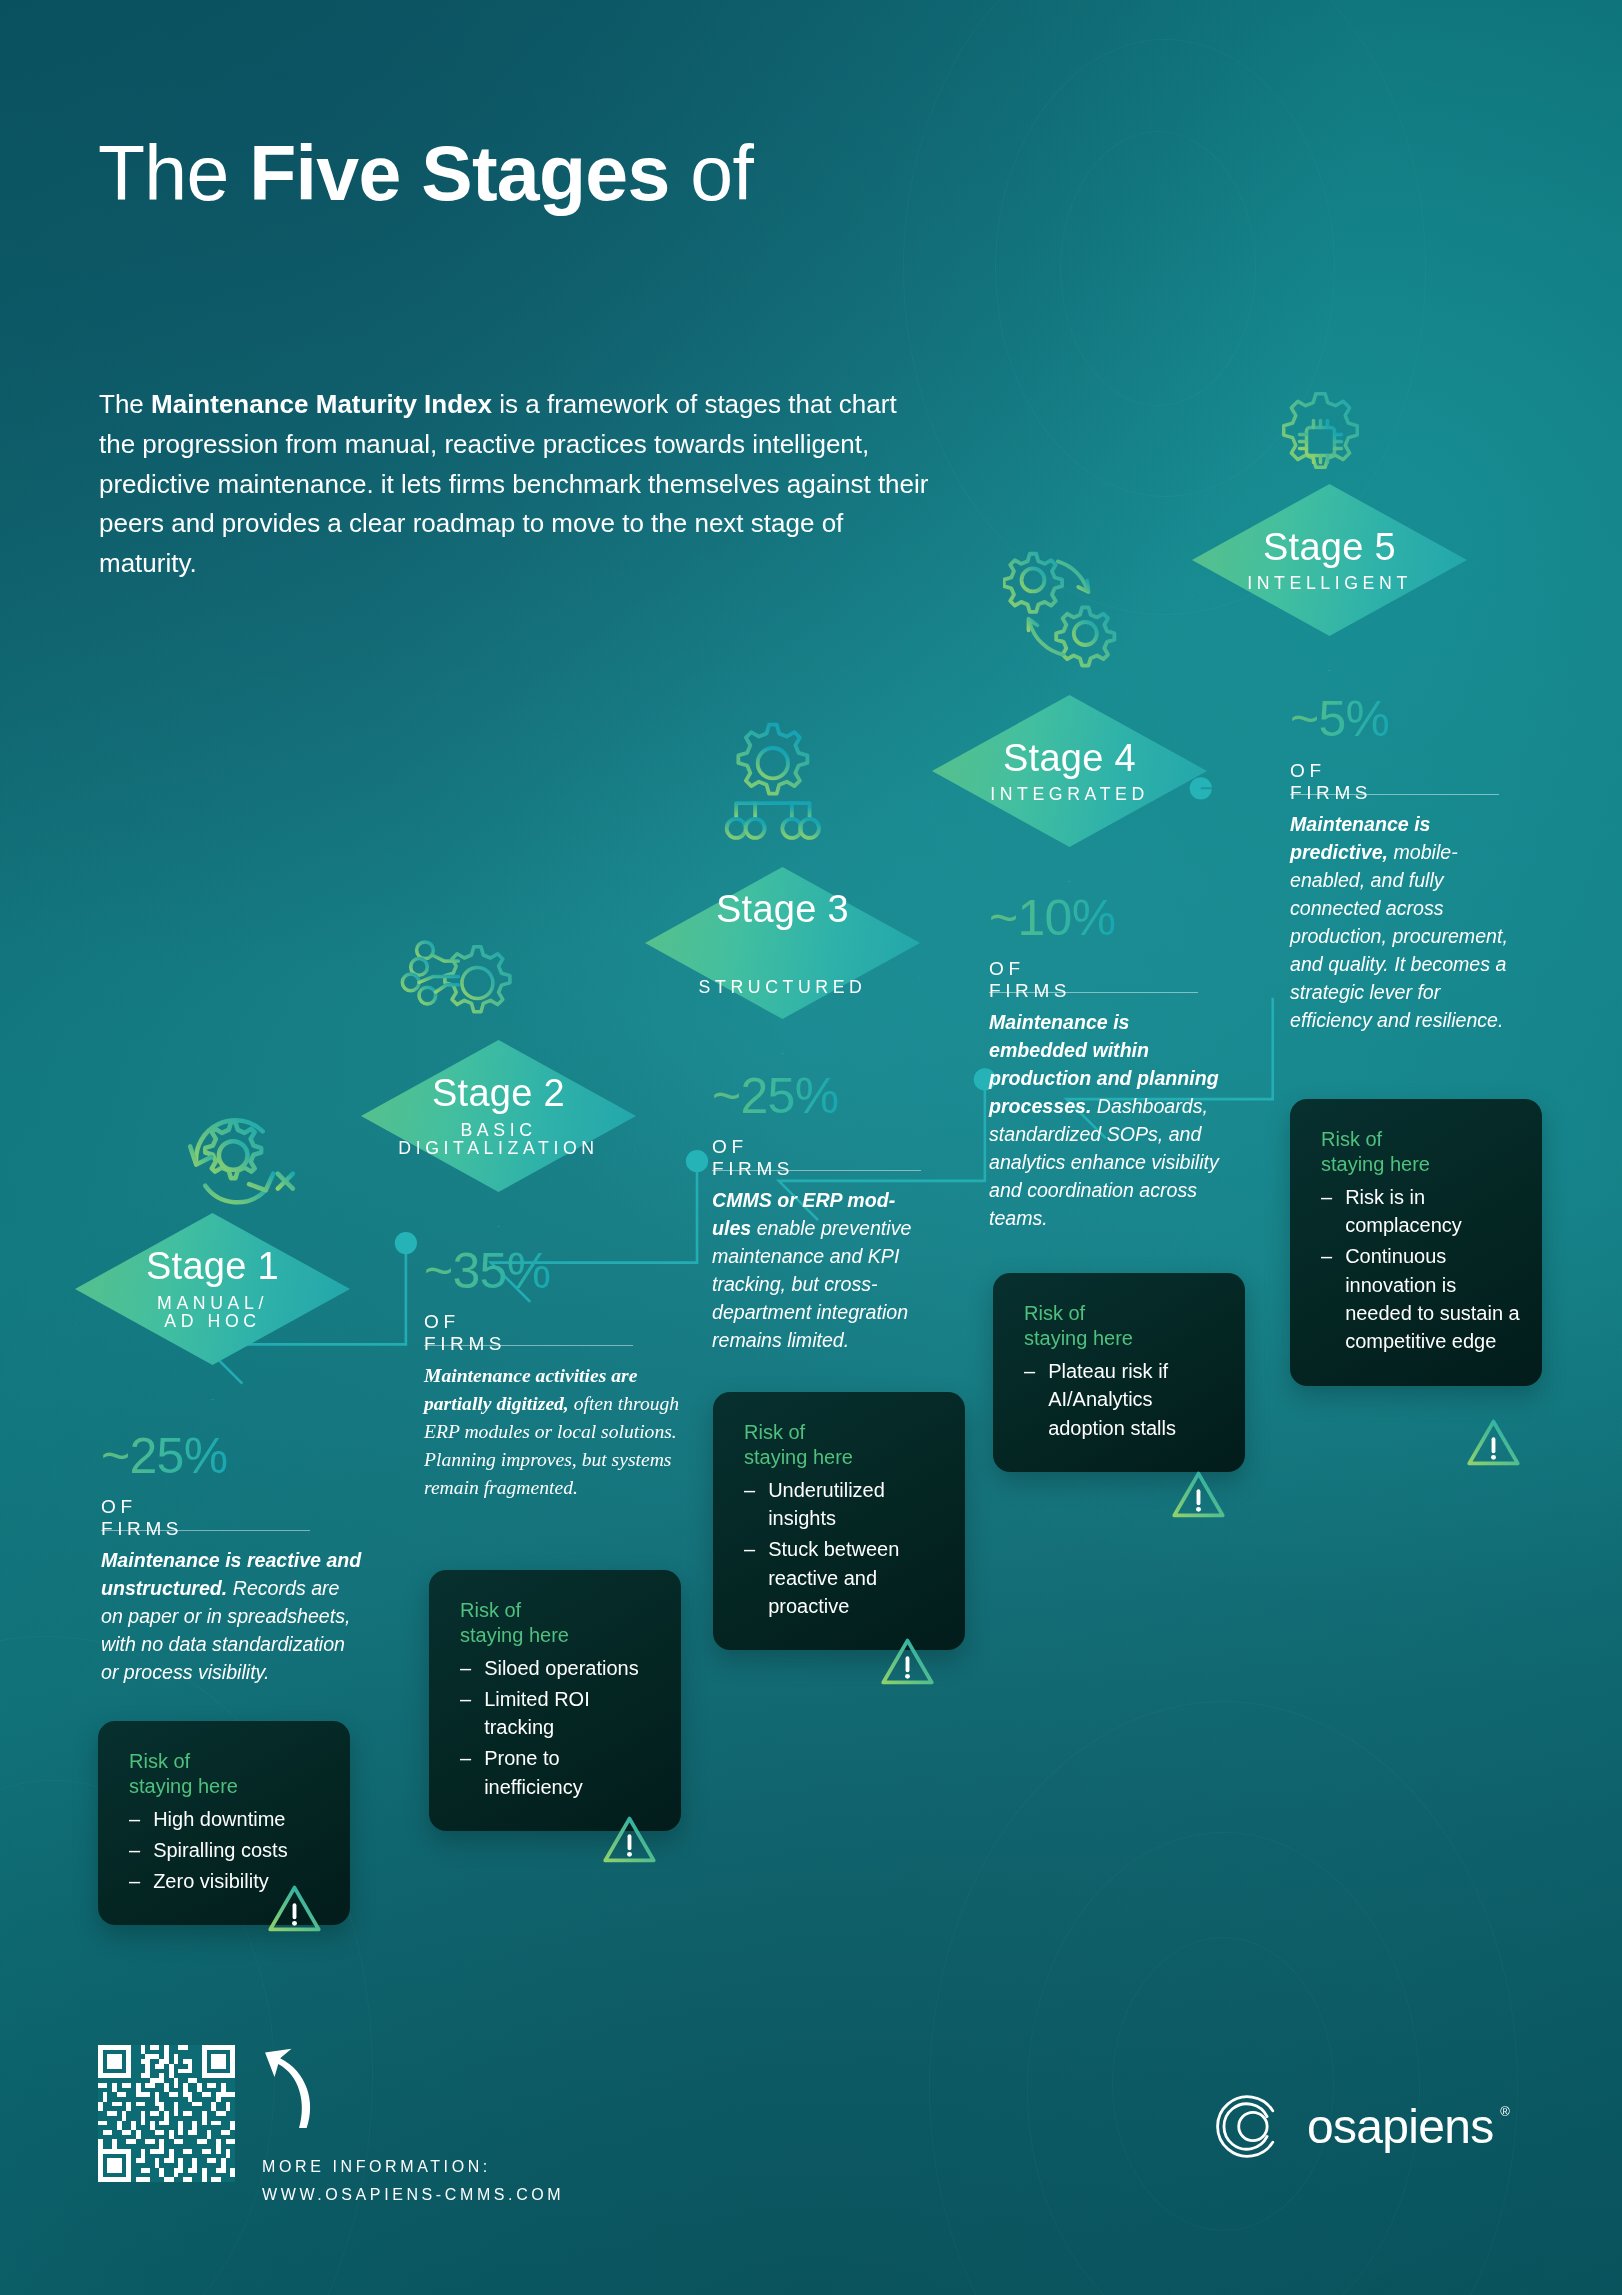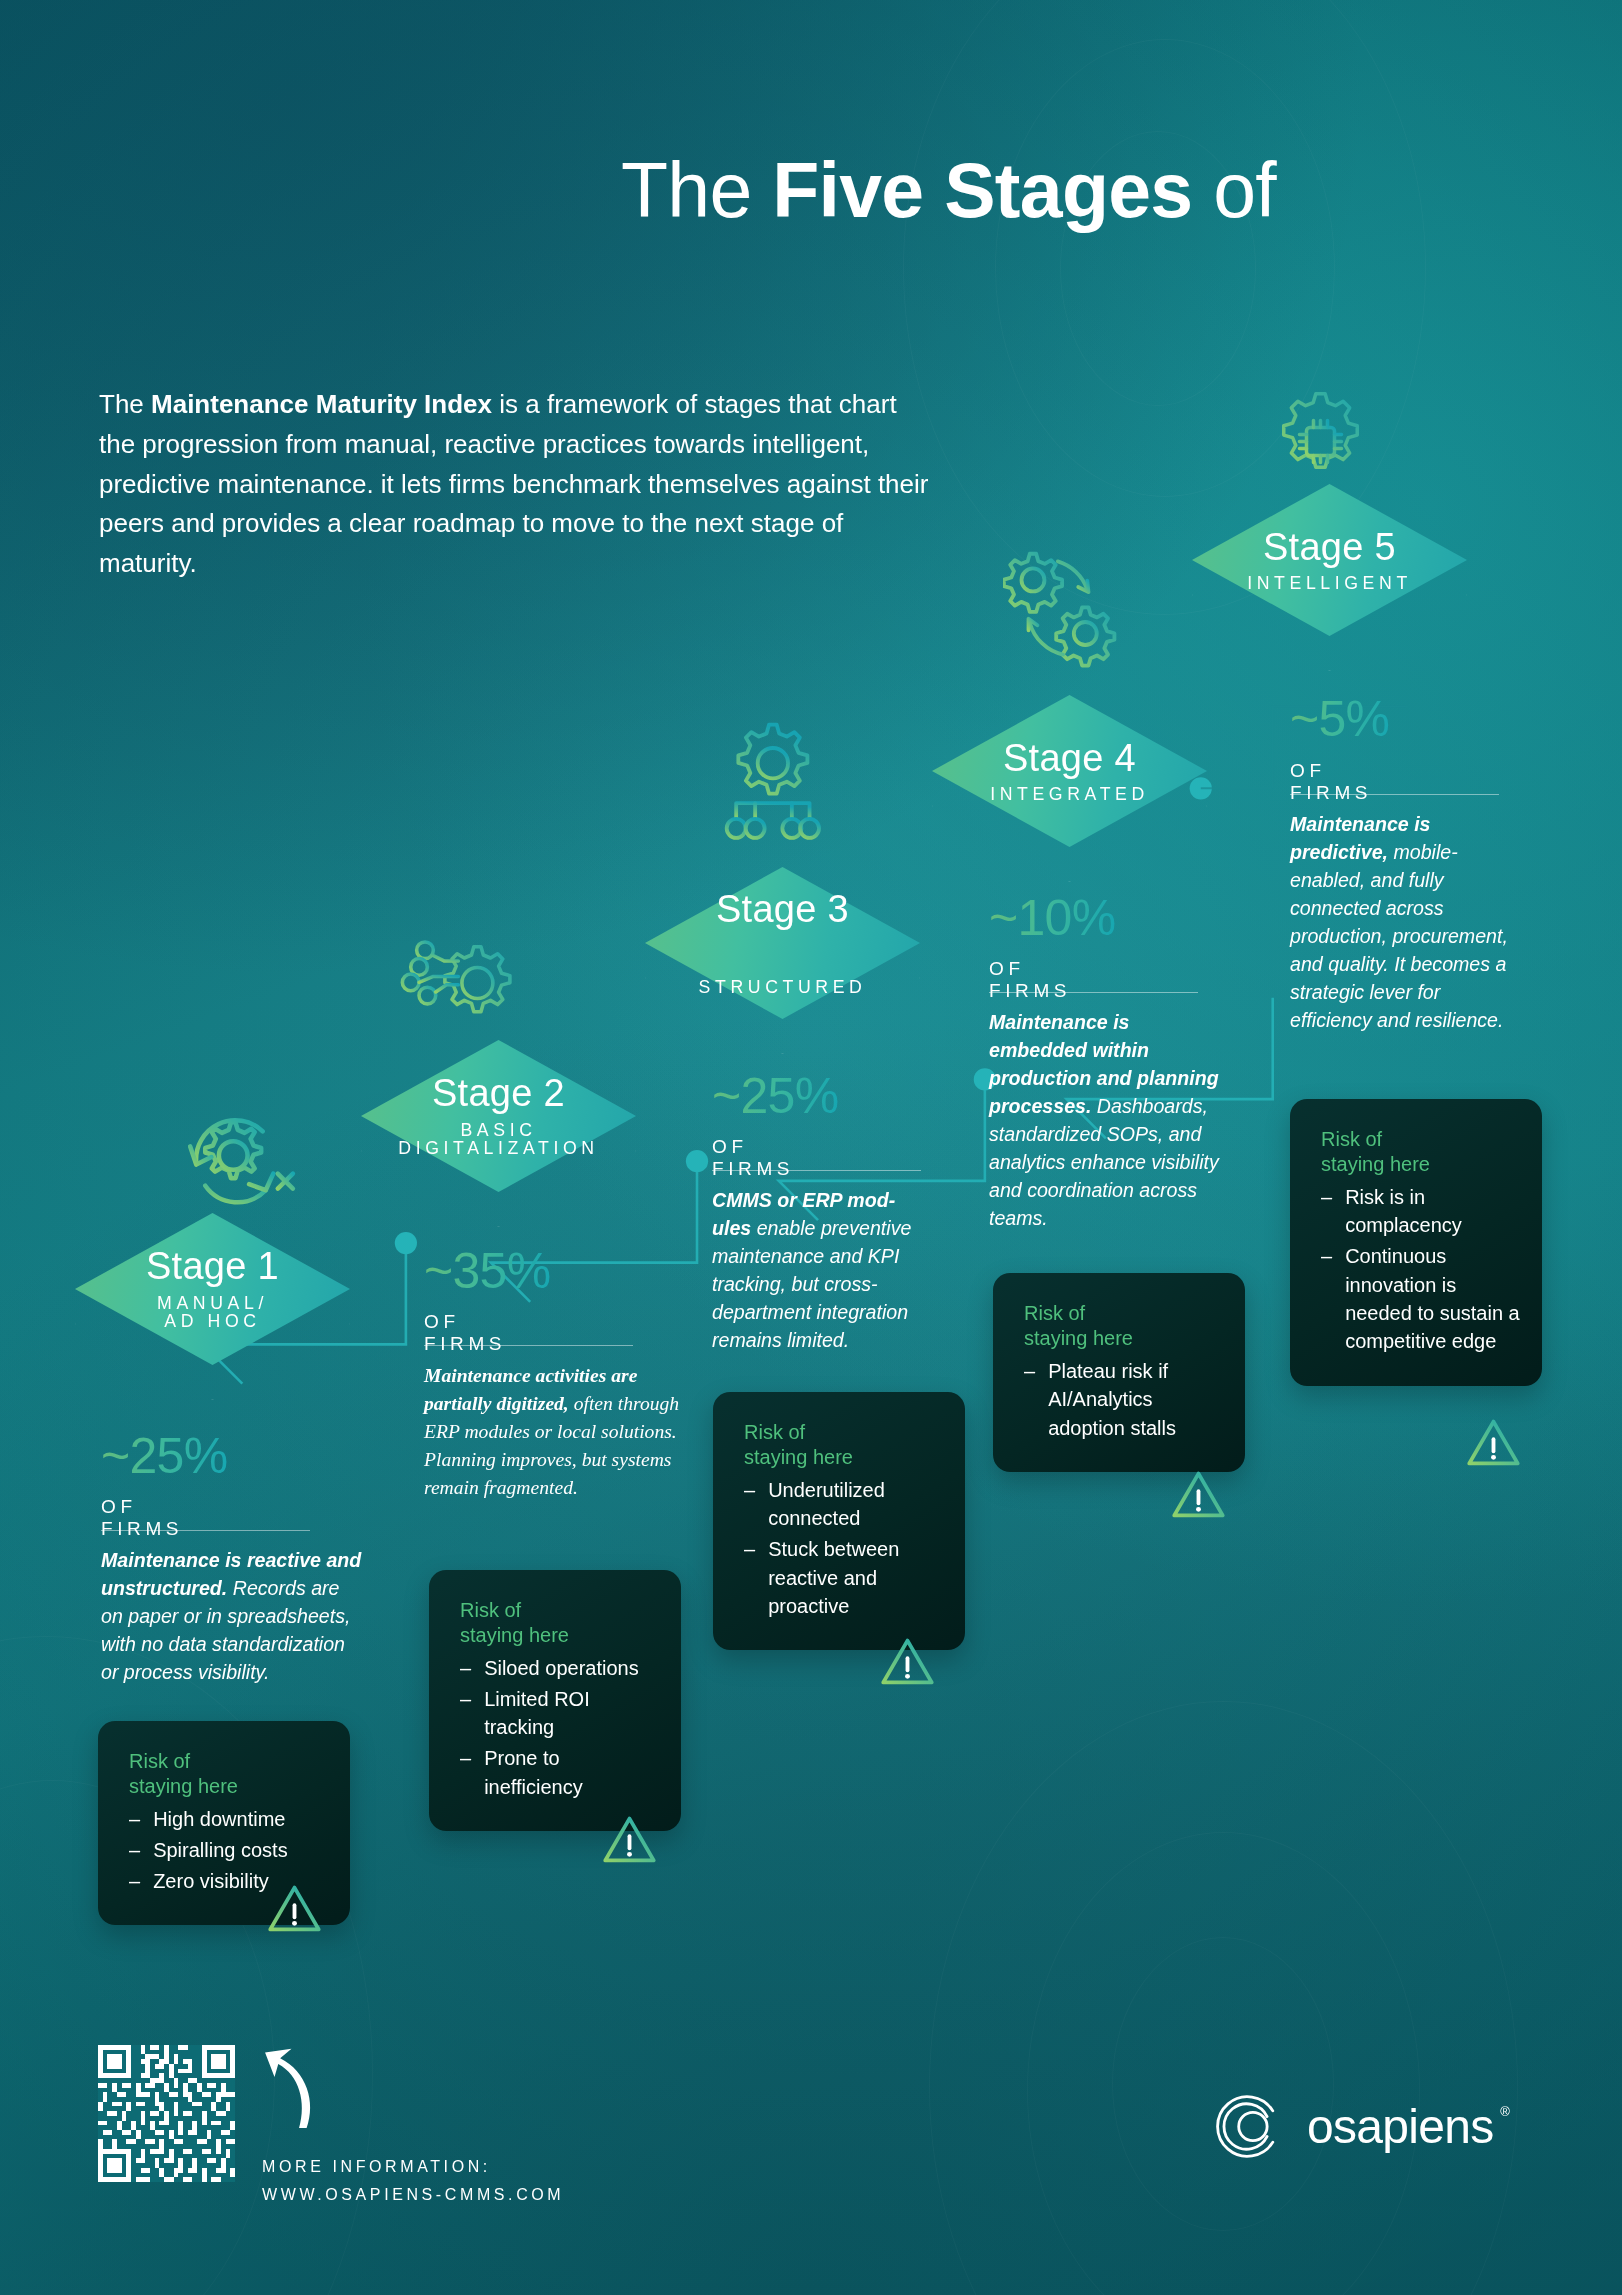--- a/index.html
+++ b/index.html
@@ -32,21 +32,21 @@
   .wm4 { width:589px; height:772px; left:929px; top:1701px; }
   .wm5 { width:393px; height:517px; left:1027px; top:1832px; }
   .wm6 { width:222px; height:294px; left:1112px; top:1937px; }
   .wmL { width:654px; height:877px; left:-281px; top:1636px; }
   .wmL2 { width:445px; height:595px; left:-170px; top:1780px; }
 
   
   .page { position:absolute; inset:0; z-index:3; }
 
   
-  .title { position:absolute; left:98px; top:145px; width:1178px;text-align:right; }
+  .title { position:absolute; left:98px; top:128px; width:1178px; }
   .title h1 {
     font-size:77px; line-height:1.18; color:#ffffff; font-weight:300;
     letter-spacing:-0.7px;
   }
   .title h1 b { font-weight:700; }
   .intro {
     position:absolute; left:99px; top:385px; width:838px;
     color:#ffffff; font-size:26px; line-height:1.53; font-weight:300;
   }
   .intro b { font-weight:700; }
@@ -388,21 +388,21 @@
     <div class="rule" style="left:712px; top:1170px; width:209px;"></div>
     <div class="desc" style="left:712px; top:1186px; width:222px;">
       <b>CMMS or ERP mod-ules</b><span> enable preventive maintenance and KPI tracking, but cross-department integration remains limited.</span>
     </div>
     <div class="risk" style="left:713px; top:1392px; width:252px;">
       <div class="rtitle" style="white-space:pre-line">Risk of
 staying here</div>
       <ul>
         <li>
             <span class="dash">–</span>
-            <span>Underutilized connected</span>
+            <span>Underutilized insights</span>
           </li>
         <li>
             <span class="dash">–</span>
             <span>Stuck between reactive and proactive</span>
           </li>
       </ul>
     </div>
     <svg class="warn" style="left:880px; top:1636px;" viewBox="0 0 100 92">
       <defs>
           <linearGradient id="wg3" x1="0" y1="1" x2="1" y2="0">

